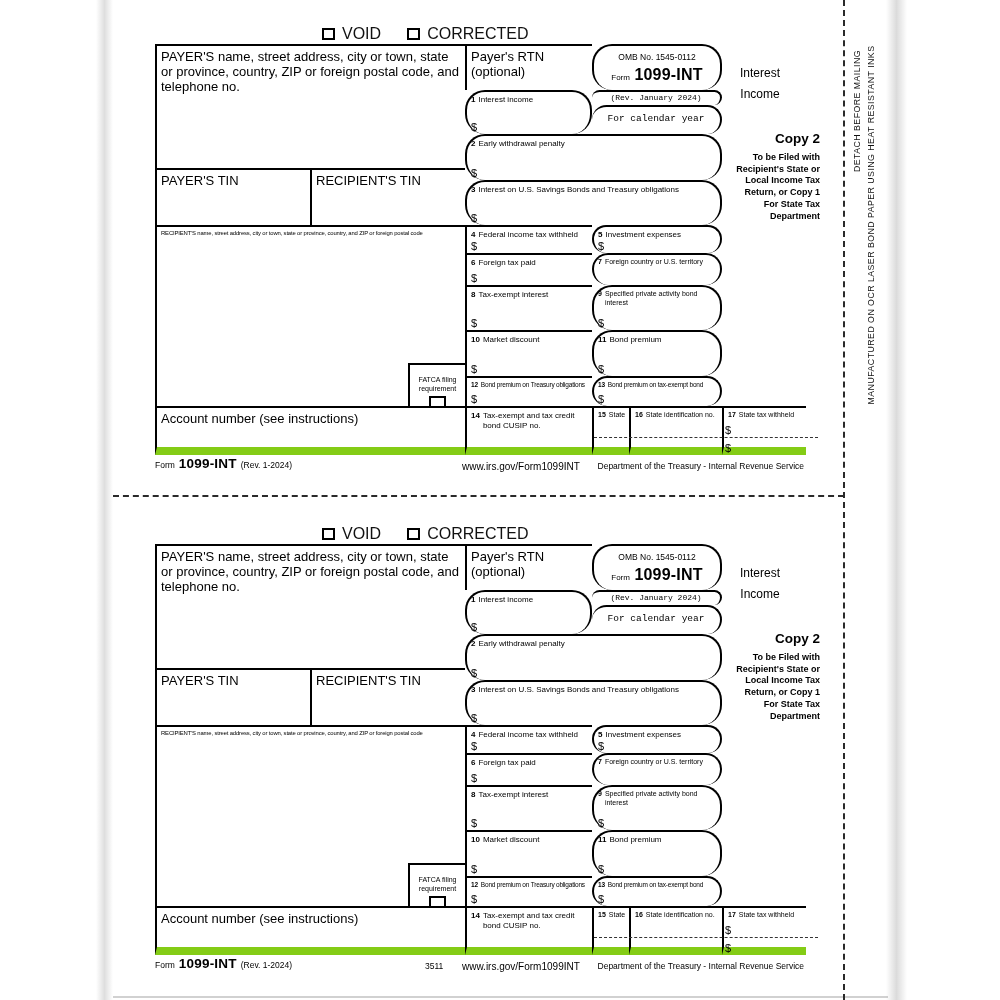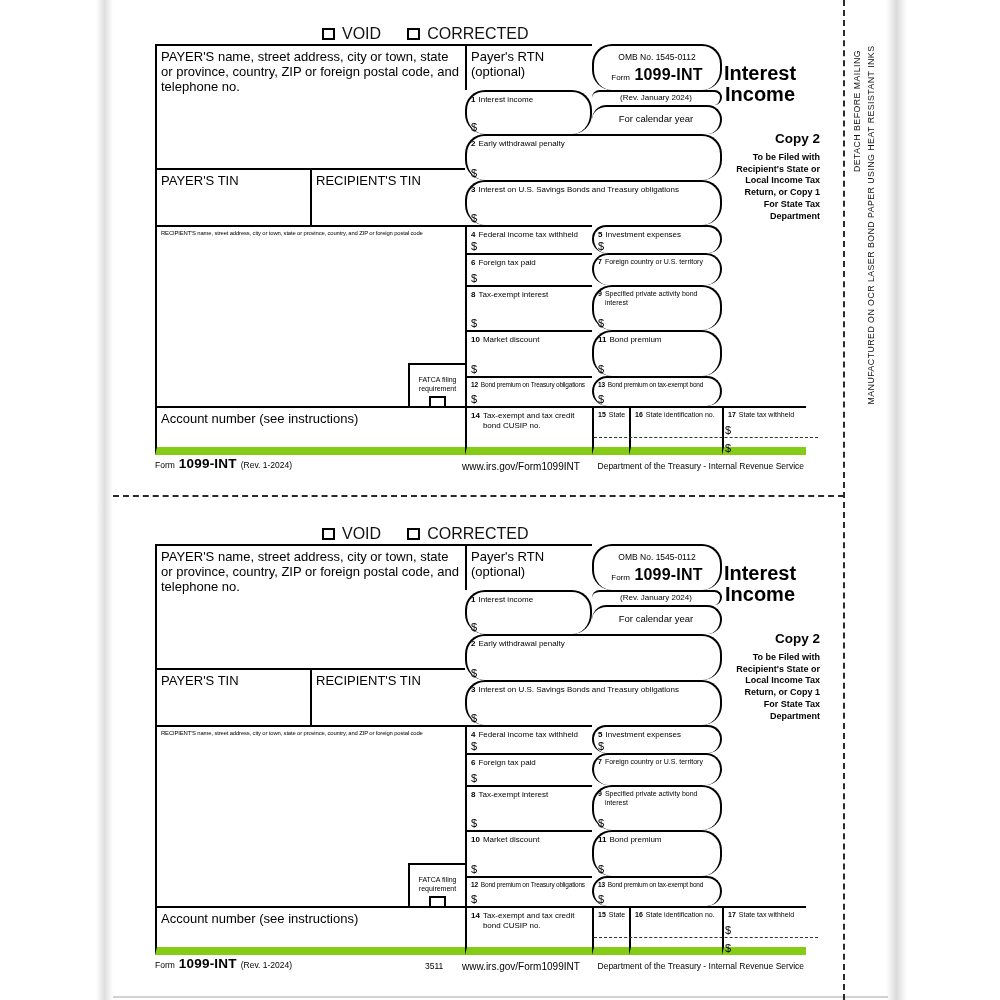--- a/index.html
+++ b/index.html
@@ -18,39 +18,39 @@
     font-size:8.8px;letter-spacing:0.45px;white-space:nowrap;text-align:center;color:#111;
     line-height:12px;
   }
   .vtext.detach{left:782px;top:105px;width:150px;}
   .vtext.manuf{left:681px;top:219px;width:380px;}
 
   .sheet{position:absolute;left:0;width:1000px;height:500px;}
   .cell{position:absolute;box-sizing:border-box;border-left:2px solid #000;border-top:2px solid #000;padding:3px 4px;}
   .edge-r{border-right:2px solid #000;border-radius:20px;}
   .edge-b{border-bottom:8px solid #84cc16;}
-  .no-l{border-left:none;}
+  .no-l{border-left:none;font-family:Liberation Mono, monospace;}
   .lbl{display:flex;gap:3px;align-items:flex-start;font-size:8px;line-height:1.22;}
   .lbl b{font-weight:bold;white-space:nowrap;}
   .lbl .t{white-space:pre-line;}
   .lbl.sm{font-size:7px;}
   .lbl.xs{font-size:6.5px;letter-spacing:-0.2px;}
   .caps{font-size:13px;}
   .tiny-line{font-size:5.9px;letter-spacing:-0.15px;white-space:nowrap;}
   .dollar{position:absolute;left:4px;bottom:1px;font-size:11px;line-height:11px;}
   .cb{display:inline-block;width:13px;height:12px;border:2px solid #000;box-sizing:border-box;background:#fff;}
   .void-row{position:absolute;left:322px;top:25px;display:flex;gap:26px;align-items:center;}
   .void-row .grp{display:flex;gap:7px;align-items:center;font-size:16px;color:#111;}
   .omb-line{text-align:center;font-size:8.5px;padding-top:3px;}
   .form-line{text-align:center;margin-top:4px;}
   .form-line .w{font-size:8px;}
   .form-line .n{font-size:16px;font-weight:bold;letter-spacing:0.2px;}
   .rev-band{text-align:center;font-size:8px;padding-top:1px;}
   .cal-band{text-align:center;font-size:9.5px;padding-top:6px;}
-  .title{position:absolute;left:700px;top:63px;width:120px;text-align:center;font-size:20px;font-weight:bold;line-height:21px;white-space:pre-line;}
+  .title{position:absolute;left:700px;top:63px;width:120px;text-align:center;font-size:12px;font-weight:normal;line-height:21px;white-space:pre-line;}
   .copy2{position:absolute;left:700px;top:131px;width:120px;text-align:right;font-size:13.5px;font-weight:bold;}
   .copy-note{position:absolute;left:690px;top:152px;width:130px;text-align:right;font-size:9px;font-weight:bold;line-height:11.7px;white-space:pre-line;}
   .fatca-cell{text-align:center;font-size:7px;line-height:1.25;white-space:pre-line;padding-top:2px;}
   .fatca-cb{display:block;margin:3px auto 0;width:17px;height:12px;border:2px solid #000;box-sizing:border-box;}
   .state-dash{position:absolute;left:594px;top:437px;width:224px;height:0;border-top:1.5px dashed #333;}
   .d17a{position:absolute;left:725px;top:425px;font-size:11px;line-height:11px;}
   .d17b{position:absolute;left:725px;top:443px;font-size:11px;line-height:11px;}
   .footer-left{position:absolute;left:155px;top:456px;display:flex;align-items:baseline;gap:4px;}
   .footer-left .w{font-size:8.5px;}
   .footer-left .n{font-size:13.5px;font-weight:bold;letter-spacing:0.2px;}

